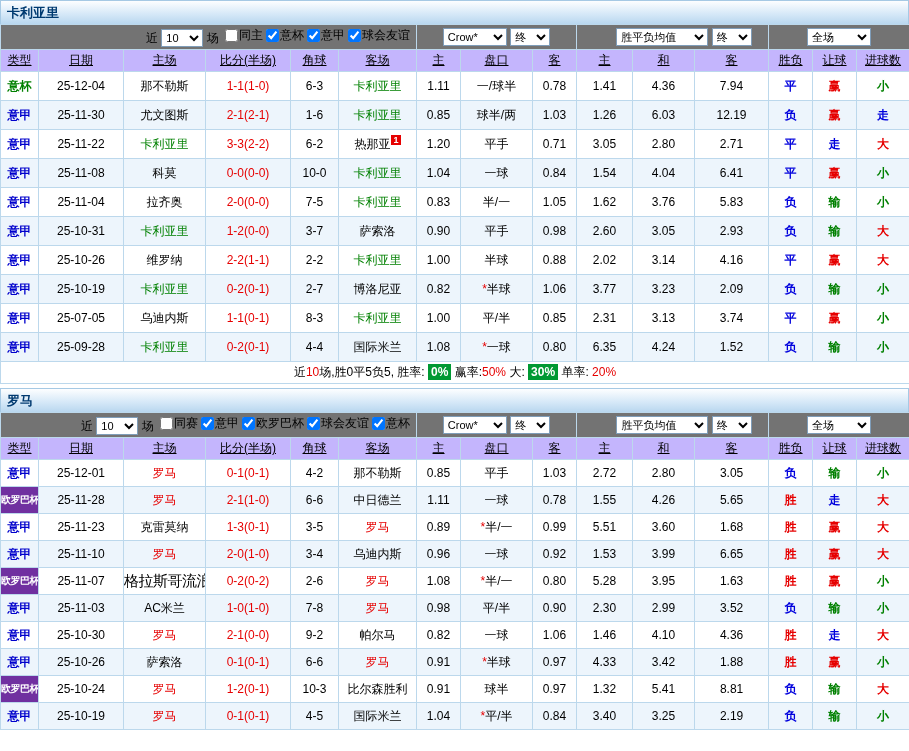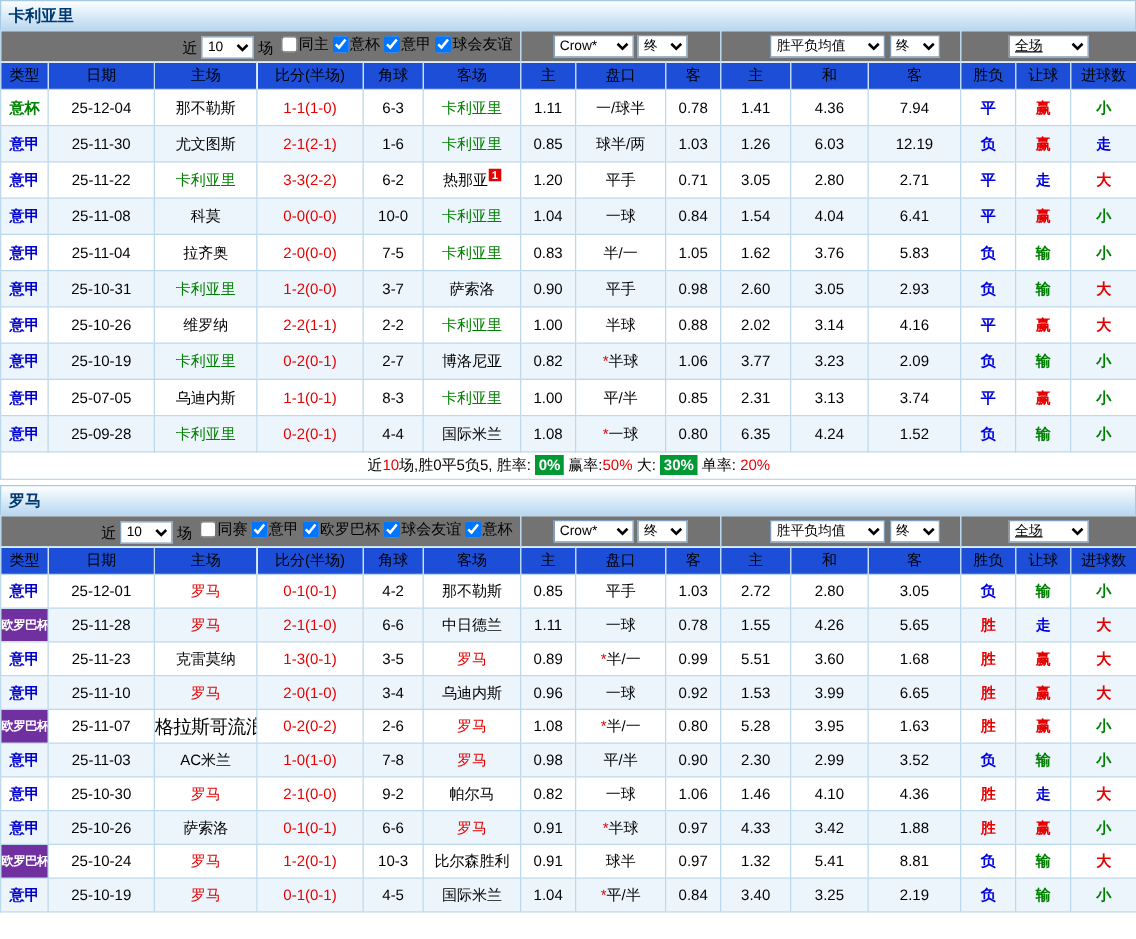--- a/index.html
+++ b/index.html
@@ -25,31 +25,31 @@
     background:linear-gradient(180deg,#fdfeff 0%,#d7e9f8 55%,#b9d7ef 100%);
     border:1px solid #a6c9e4; border-bottom:none;
   }
   .sec2 { margin-top:4px; }
 
   
   .grid { width:909px; border-collapse:collapse; table-layout:fixed; }
   .grid td { border:1px solid #bcd8ec; text-align:center; white-space:nowrap; overflow:hidden; padding:0; }
   .toolbar-row td { height:25px; background:#737373; }
   .filter-cell { text-align:right !important; padding-right:6px !important; }
-  .colhead td { height:22px; background:#1d4ed8; color:#000; }
+  .colhead td { height:22px; background:#c4b5fd; color:#000;text-decoration:underline; }
   .t1 tbody.rows td { height:29px; }
   .t2 tbody.rows td { height:27px; }
   tbody.rows tr:nth-child(even) td { background:#edf5fc; }
 
   .sel { font-size:11px; height:18px; border:1px solid #7f9db9; background:#fff; font-family:inherit; vertical-align:middle; }
   .sel-count { width:42px; }
   .sel-co { width:64px; }
   .sel-st { width:40px; }
   .sel-avg { width:92px;margin-left:23px; }
-  .sel-scope { width:64px;text-decoration:underline; }
+  .sel-scope { width:64px; }
   .cb-group label { display:inline-flex; align-items:center; margin-left:3px; cursor:pointer; }
   .cb-group input { margin:0 1px 0 0; width:13px; height:13px; }
 
   .c-red { color:#e60000; }
   .c-blue { color:#0000dd; }
   .c-green { color:#008000; }
   .bold { font-weight:bold; }
   .type-cell { font-weight:bold; }
   .type-cup { color:#008000; }
   .type-serie { color:#0000cc; }

